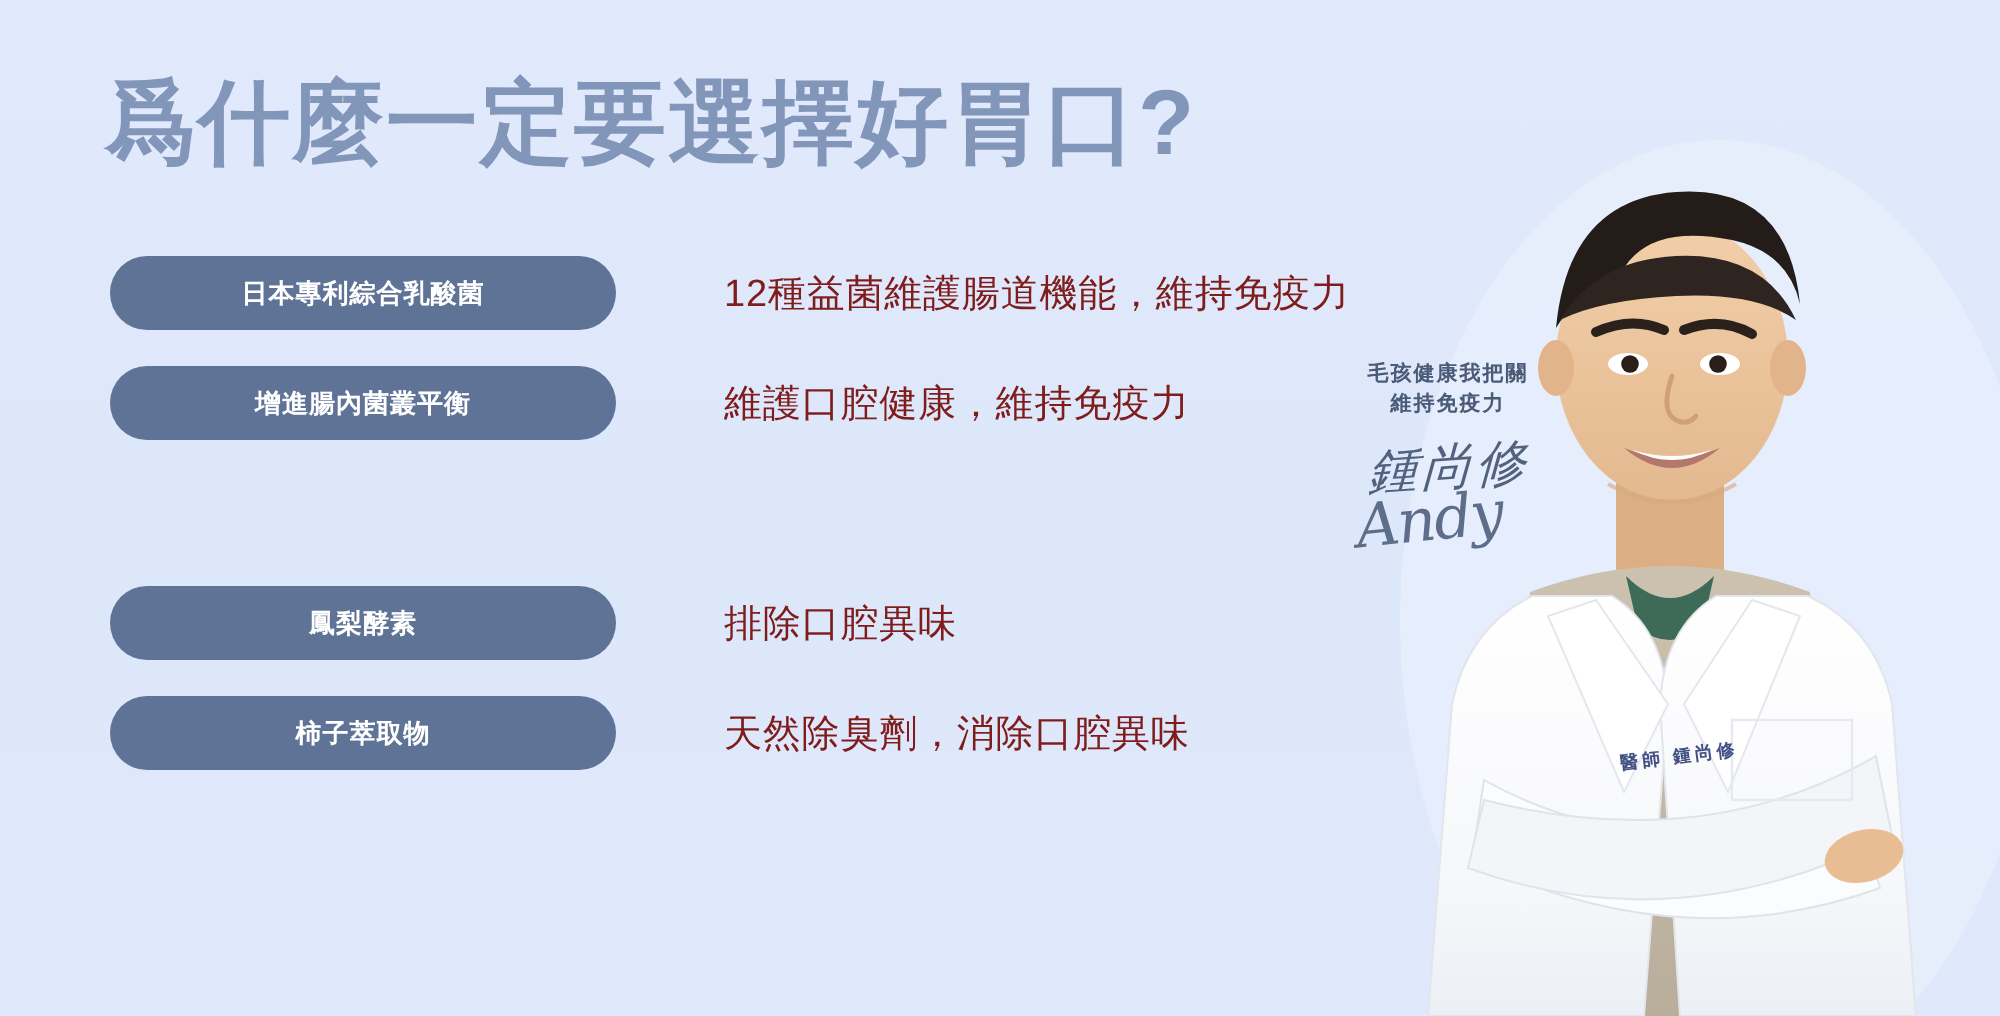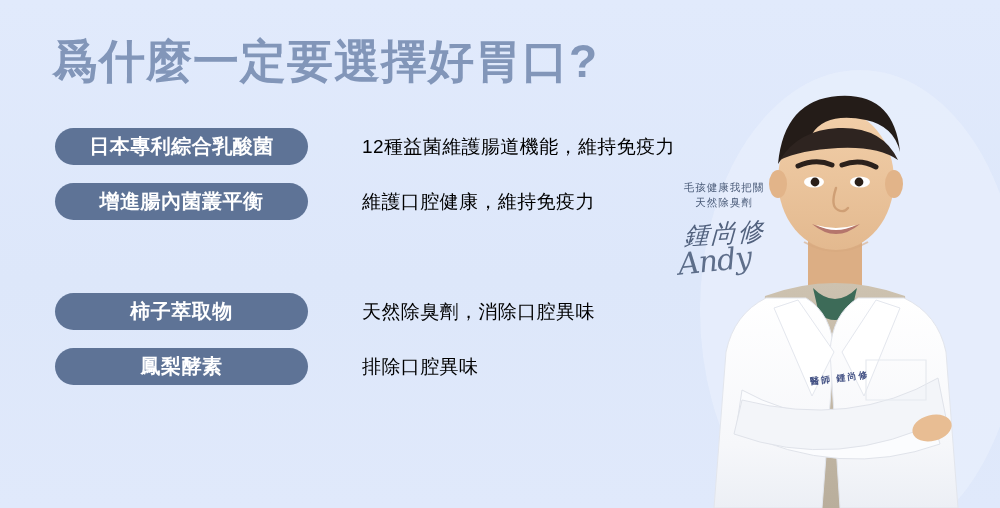--- a/index.html
+++ b/index.html
@@ -55,58 +55,58 @@
   }
   .pill {
     position: absolute;
     left: 0;
     top: 0;
     width: 253px;
     height: 37px;
     border-radius: 19px;
     background: #5e7396;
     color: #ffffff;
-    font-size: 20px;
+    font-size: 13px;
     font-weight: bold;
     letter-spacing: 0.5px;
     display: flex;
     align-items: center;
     justify-content: center;
     box-sizing: border-box;
     user-select: none;
   }
   .desc {
     position: absolute;
     left: 253px;
     padding-left: 54px;
     top: 0;
     height: 37px;
     display: flex;
     align-items: center;
     font-size: 19px;
-    color: #000000;
+    color: #7f1d1d;
     letter-spacing: 0.4px;
     white-space: nowrap;
     box-sizing: border-box;
     text-align: center;
   }
 
   
   .endorsement {
     position: absolute;
     left: 660px;
     top: 180px;
     width: 128px;
     text-align: center;
     z-index: 6;
   }
   .endorse-line {
     font-size: 10.5px;
     color: #4a5b78;
-    font-weight: normal;
+    font-weight: bold;
     letter-spacing: 1px;
     line-height: 1.45;
     white-space: nowrap;
   }
   .signature {
     margin-top: 7px;
     position: relative;
     height: 62px;
   }
   .sig-cjk {
@@ -175,34 +175,34 @@
     <div class="row">
       <div class="pill">增進腸內菌叢平衡</div>
       <div class="desc">維護口腔健康，維持免疫力</div>
     </div>
 
 
     <div class="row">
     </div>
 
     <div class="row">
+      <div class="pill">鳳梨酵素</div>
+      <div class="desc">排除口腔異味</div>
+    </div>
+
+    <div class="row">
       <div class="pill">柿子萃取物</div>
       <div class="desc">天然除臭劑，消除口腔異味</div>
     </div>
 
-    <div class="row">
-      <div class="pill">鳳梨酵素</div>
-      <div class="desc">排除口腔異味</div>
-    </div>
-
   </div>
 
   <div class="endorsement">
     <div class="endorse-line">毛孩健康我把關</div>
-    <div class="endorse-line">天然除臭劑</div>
+    <div class="endorse-line">維持免疫力</div>
     <div class="signature">
       <span class="sig-cjk">鍾尚修</span>
       <span class="sig-latin">Andy</span>
     </div>
   </div>
 
   <div class="doctor">
     <svg viewBox="0 0 330 448" xmlns="http://www.w3.org/2000/svg" aria-hidden="true">
       <defs>
         <linearGradient id="coatG" x1="0" y1="0" x2="0" y2="1">

